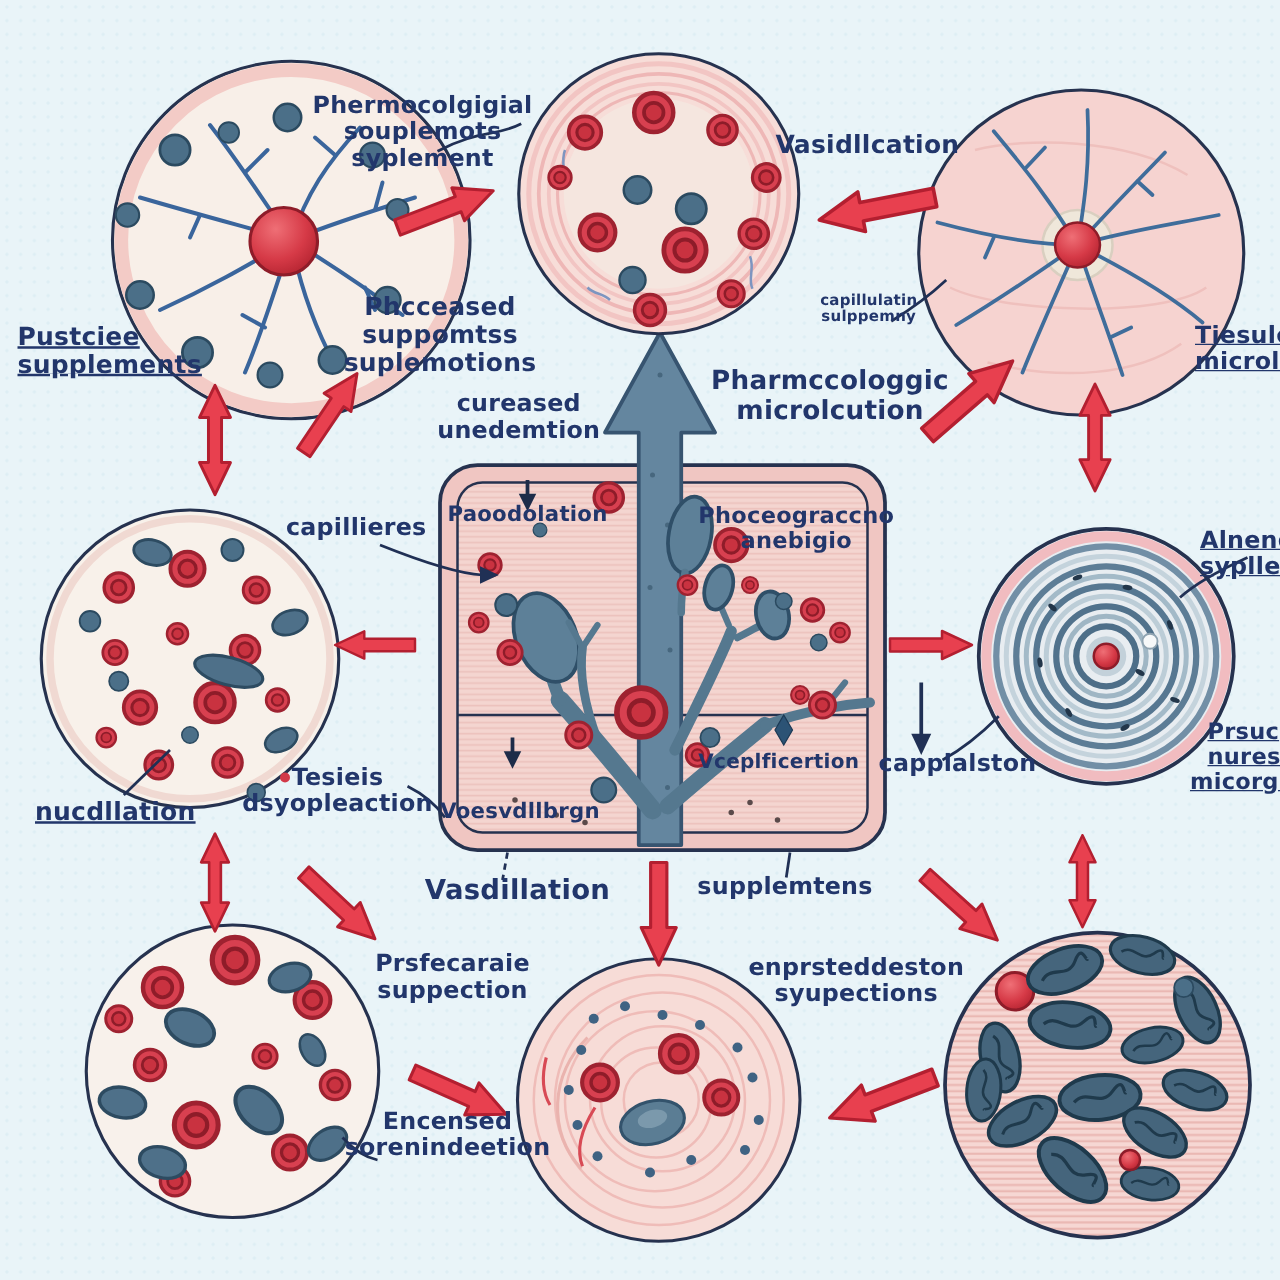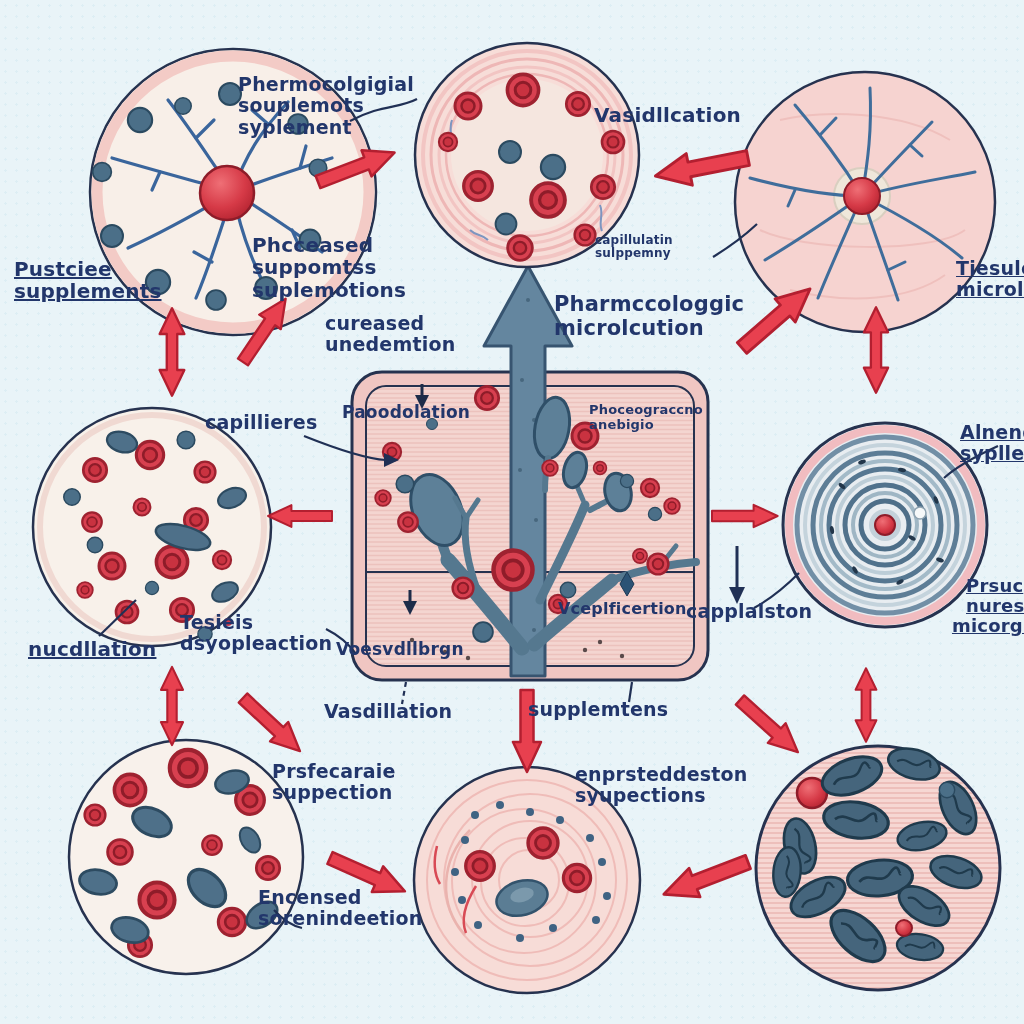--- a/index.html
+++ b/index.html
@@ -4,21 +4,21 @@
 <style>
   html,body{margin:0;padding:0;}
   body{width:1024px;height:1024px;position:relative;overflow:hidden;
        background:#e9f4f8;font-family:"DejaVu Sans","Liberation Sans",sans-serif;}
   .dots{position:absolute;inset:0;z-index:0;opacity:.45;pointer-events:none;
         background-image:radial-gradient(#cfe6ee 1.2px, transparent 1.3px);
         background-size:11px 11px;}
   svg.art{position:absolute;left:0;top:0;z-index:1;}
   .lbl{position:absolute;z-index:3;color:#22366b;font-weight:700;line-height:1.12;
        letter-spacing:.2px;white-space:nowrap;}
-  .lbl.c{text-align:left;}
+  .lbl.c{text-align:center;}
   .lbl.l{text-align:left;text-decoration:underline;}
 </style>
 </head>
 <body>
 
 <div class="dots"></div>
 
 <svg class="art" width="1024" height="1024" viewBox="0 0 1024 1024">
   <defs>
     <radialGradient id="redg" cx="38%" cy="32%" r="75%">
@@ -427,30 +427,30 @@
 </div>
 
 <div class="lbl c" style="left:205px;top:412px;width:160px;font-size:19px">
   <div>capillieres</div>
 </div>
 
 <div class="lbl c" style="left:342px;top:403px;width:160px;font-size:17px">
   <div>Paoodolation</div>
 </div>
 
-<div class="lbl c" style="left:589px;top:403px;width:160px;font-size:13px">
+<div class="lbl c" style="left:557px;top:403px;width:160px;font-size:18px">
   <div>Phoceograccno</div>
   <div>anebigio</div>
 </div>
 
 <div class="lbl c" style="left:336px;top:640px;width:160px;font-size:17px">
   <div>Voesvdllbrgn</div>
 </div>
 
-<div class="lbl c" style="left:558px;top:600px;width:160px;font-size:16px">
+<div class="lbl c" style="left:543px;top:600px;width:160px;font-size:16px">
   <div>Vceplficertion</div>
 </div>
 
 <div class="lbl l" style="left:960px;top:422px;width:120px;font-size:19px">
   <div>Alnendo</div>
   <div>syplle</div>
 </div>
 
 <div class="lbl c" style="left:686px;top:601px;width:160px;font-size:19px">
   <div>capplalston</div>
@@ -464,21 +464,21 @@
 
 <div class="lbl l" style="left:28px;top:638px;width:180px;font-size:20px">
   <div>nucdllation</div>
 </div>
 
 <div class="lbl c" style="left:180px;top:612px;width:180px;font-size:19px">
   <div>Tesieis</div>
   <div>dsyopleaction</div>
 </div>
 
-<div class="lbl c" style="left:324px;top:701px;width:180px;font-size:19px">
+<div class="lbl c" style="left:324px;top:701px;width:180px;font-size:22px">
   <div>Vasdillation</div>
 </div>
 
 <div class="lbl c" style="left:528px;top:699px;width:200px;font-size:19px">
   <div>supplemtens</div>
 </div>
 
 <div class="lbl c" style="left:272px;top:761px;width:180px;font-size:19px">
   <div>Prsfecaraie</div>
   <div>suppection</div>

